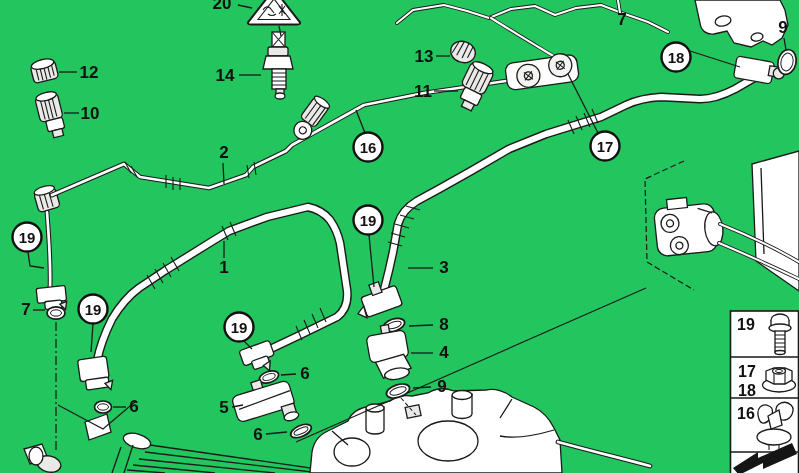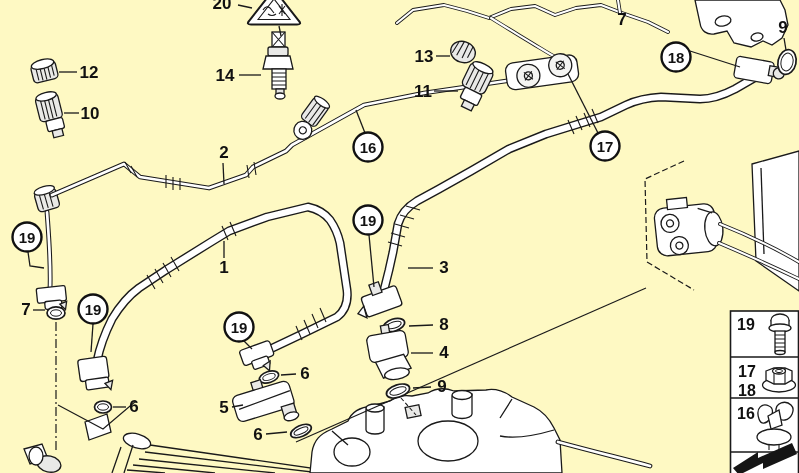--- a/index.html
+++ b/index.html
@@ -1,16 +1,16 @@
 <!DOCTYPE html>
 <html><head>
 <meta charset="utf-8">
 <style>
   html,body{margin:0;padding:0;background:#fff;}
-  #stage{position:relative;width:799px;height:473px;background:#fef9c3;overflow:hidden;
+  #stage{position:relative;width:799px;height:473px;background:#22c55e;overflow:hidden;
          font-family:"Liberation Sans",sans-serif;}
   svg{position:absolute;left:0;top:0;}
   .ln{stroke:#1a1a1a;stroke-width:1.3;fill:none;}
   .thn{stroke:#1a1a1a;stroke-width:1.1;fill:none;}
   .part{fill:#ffffff;stroke:#1a1a1a;stroke-width:1.3;}
   .shade{fill:#e9e9e7;stroke:#1a1a1a;stroke-width:1.3;}
   .tubeB{stroke:#1a1a1a;stroke-width:9;fill:none;stroke-linejoin:round;stroke-linecap:round;}
   .tubeW{stroke:#ffffff;stroke-width:6.2;fill:none;stroke-linejoin:round;stroke-linecap:round;}
   .pipeB{stroke:#1a1a1a;stroke-width:4.8;fill:none;stroke-linejoin:round;stroke-linecap:round;}
   .pipeW{stroke:#ffffff;stroke-width:2.7;fill:none;stroke-linejoin:round;stroke-linecap:round;}

